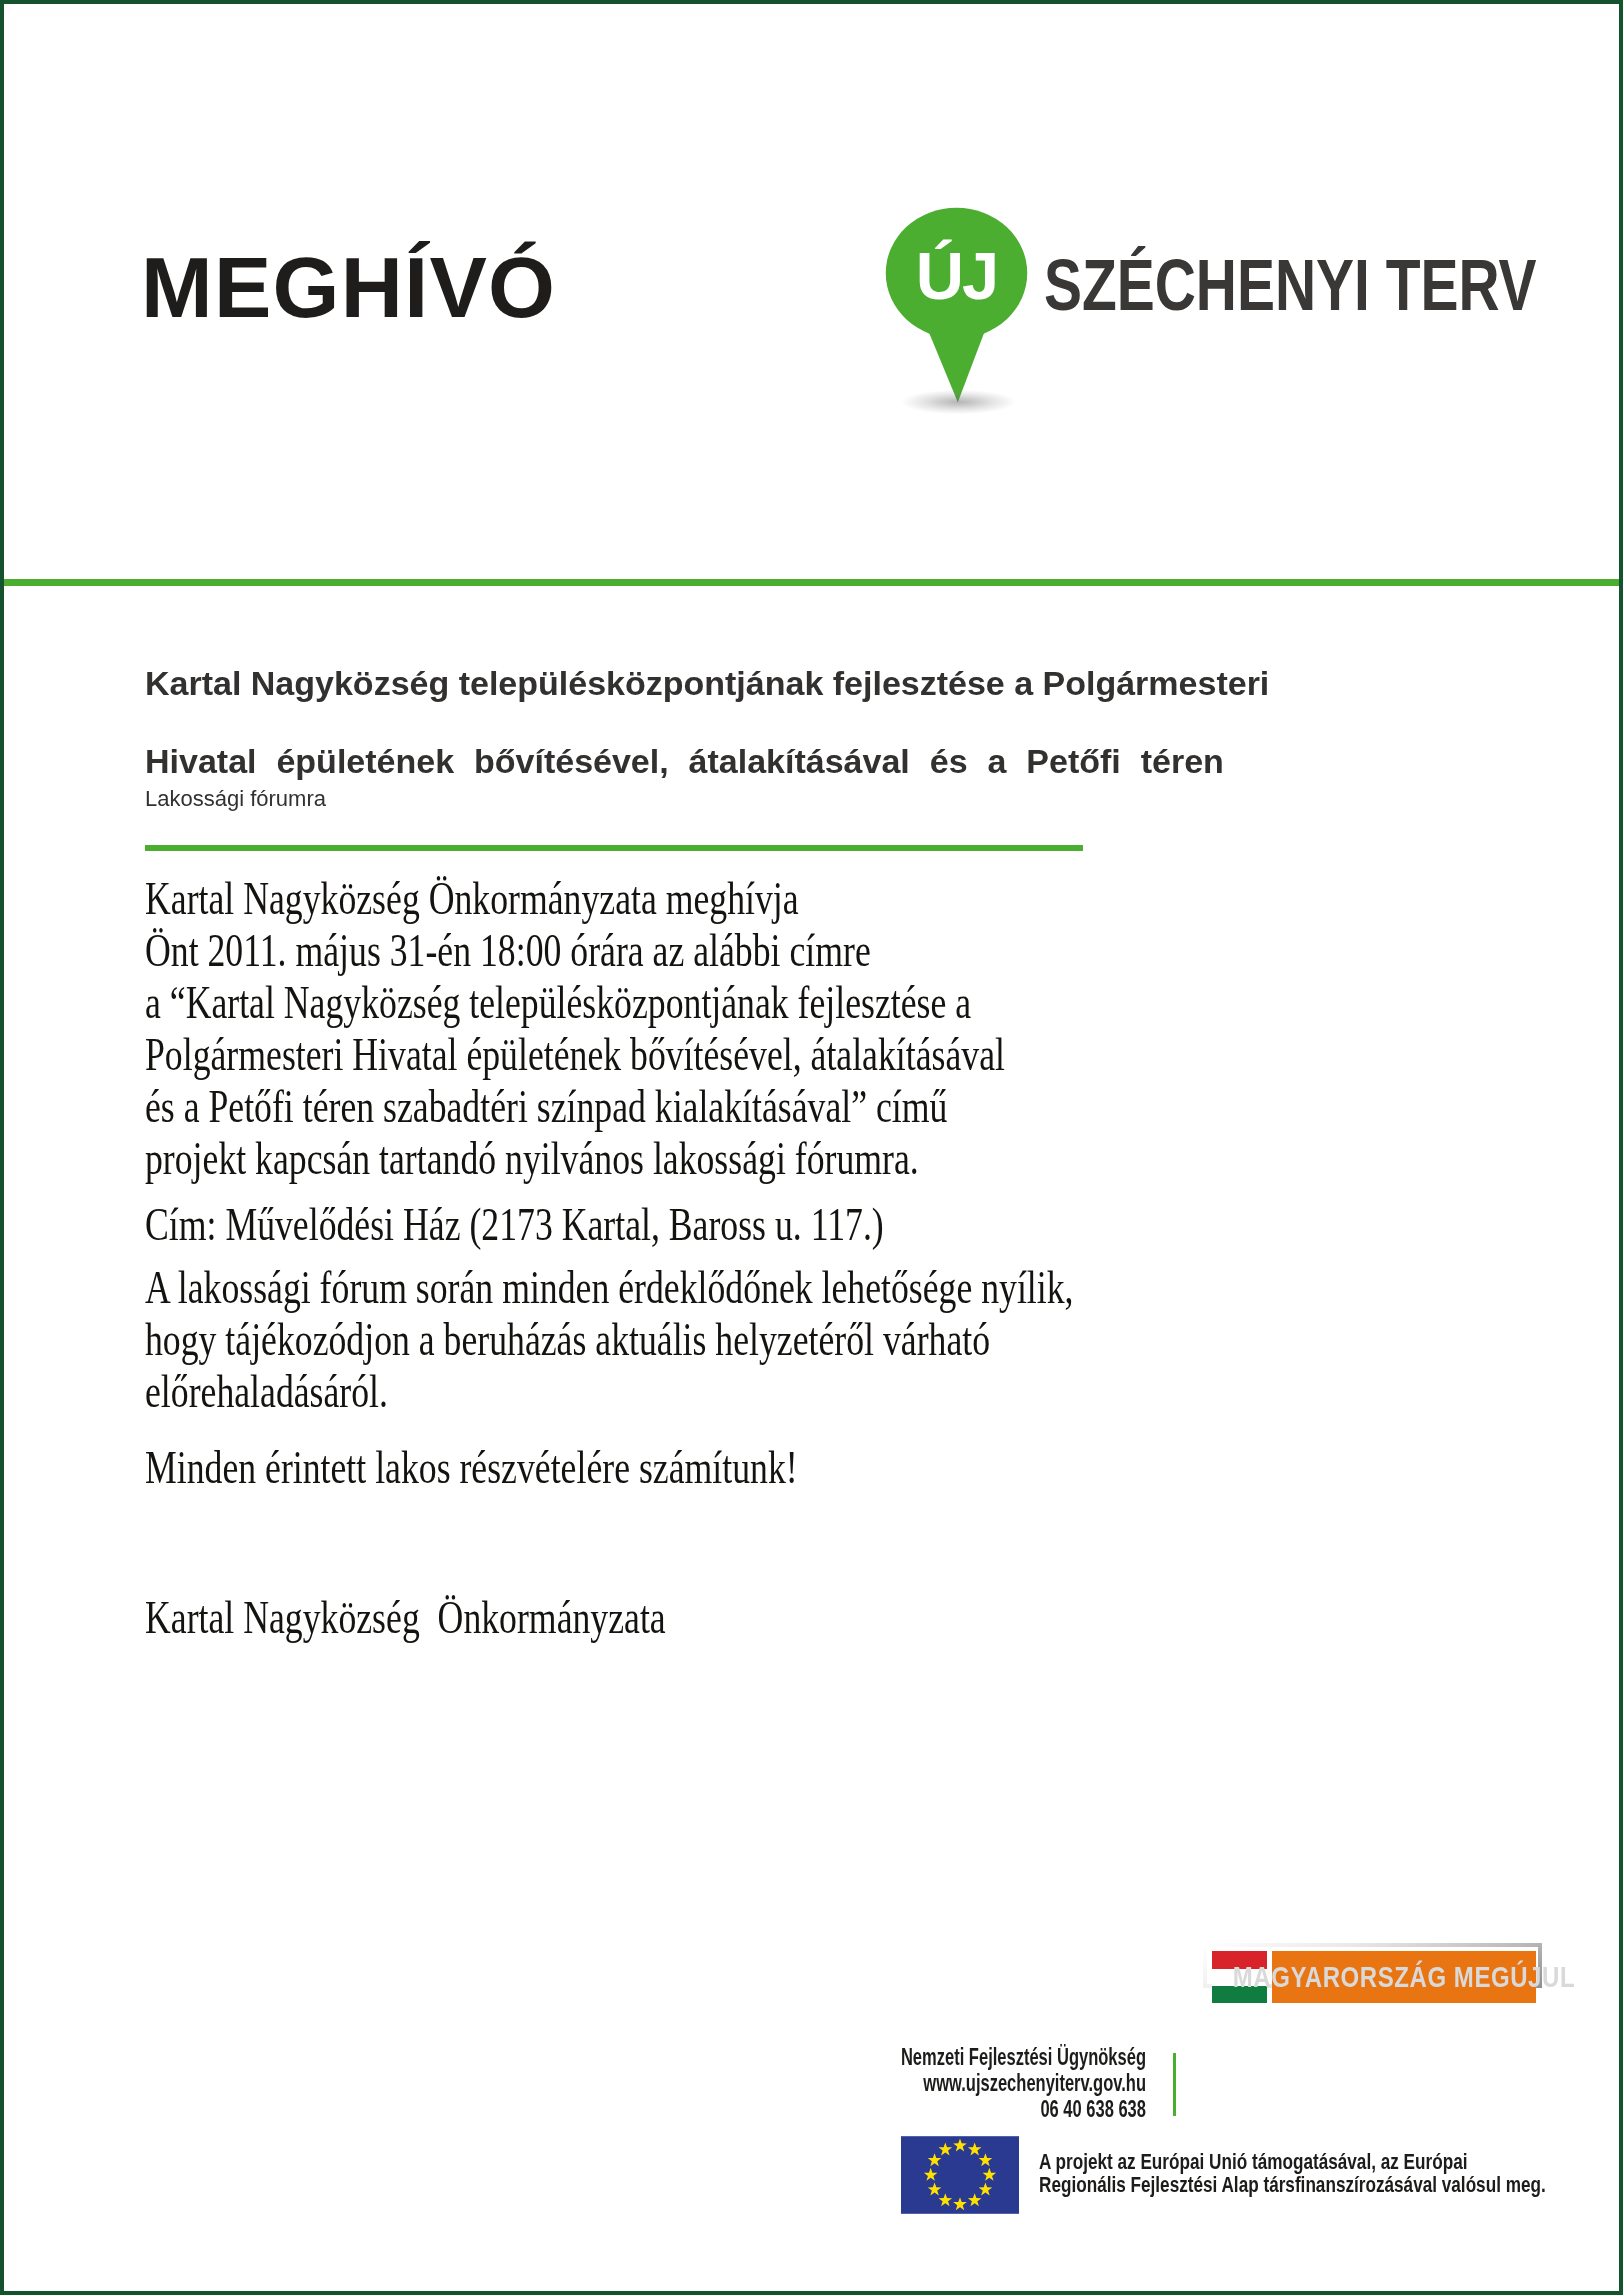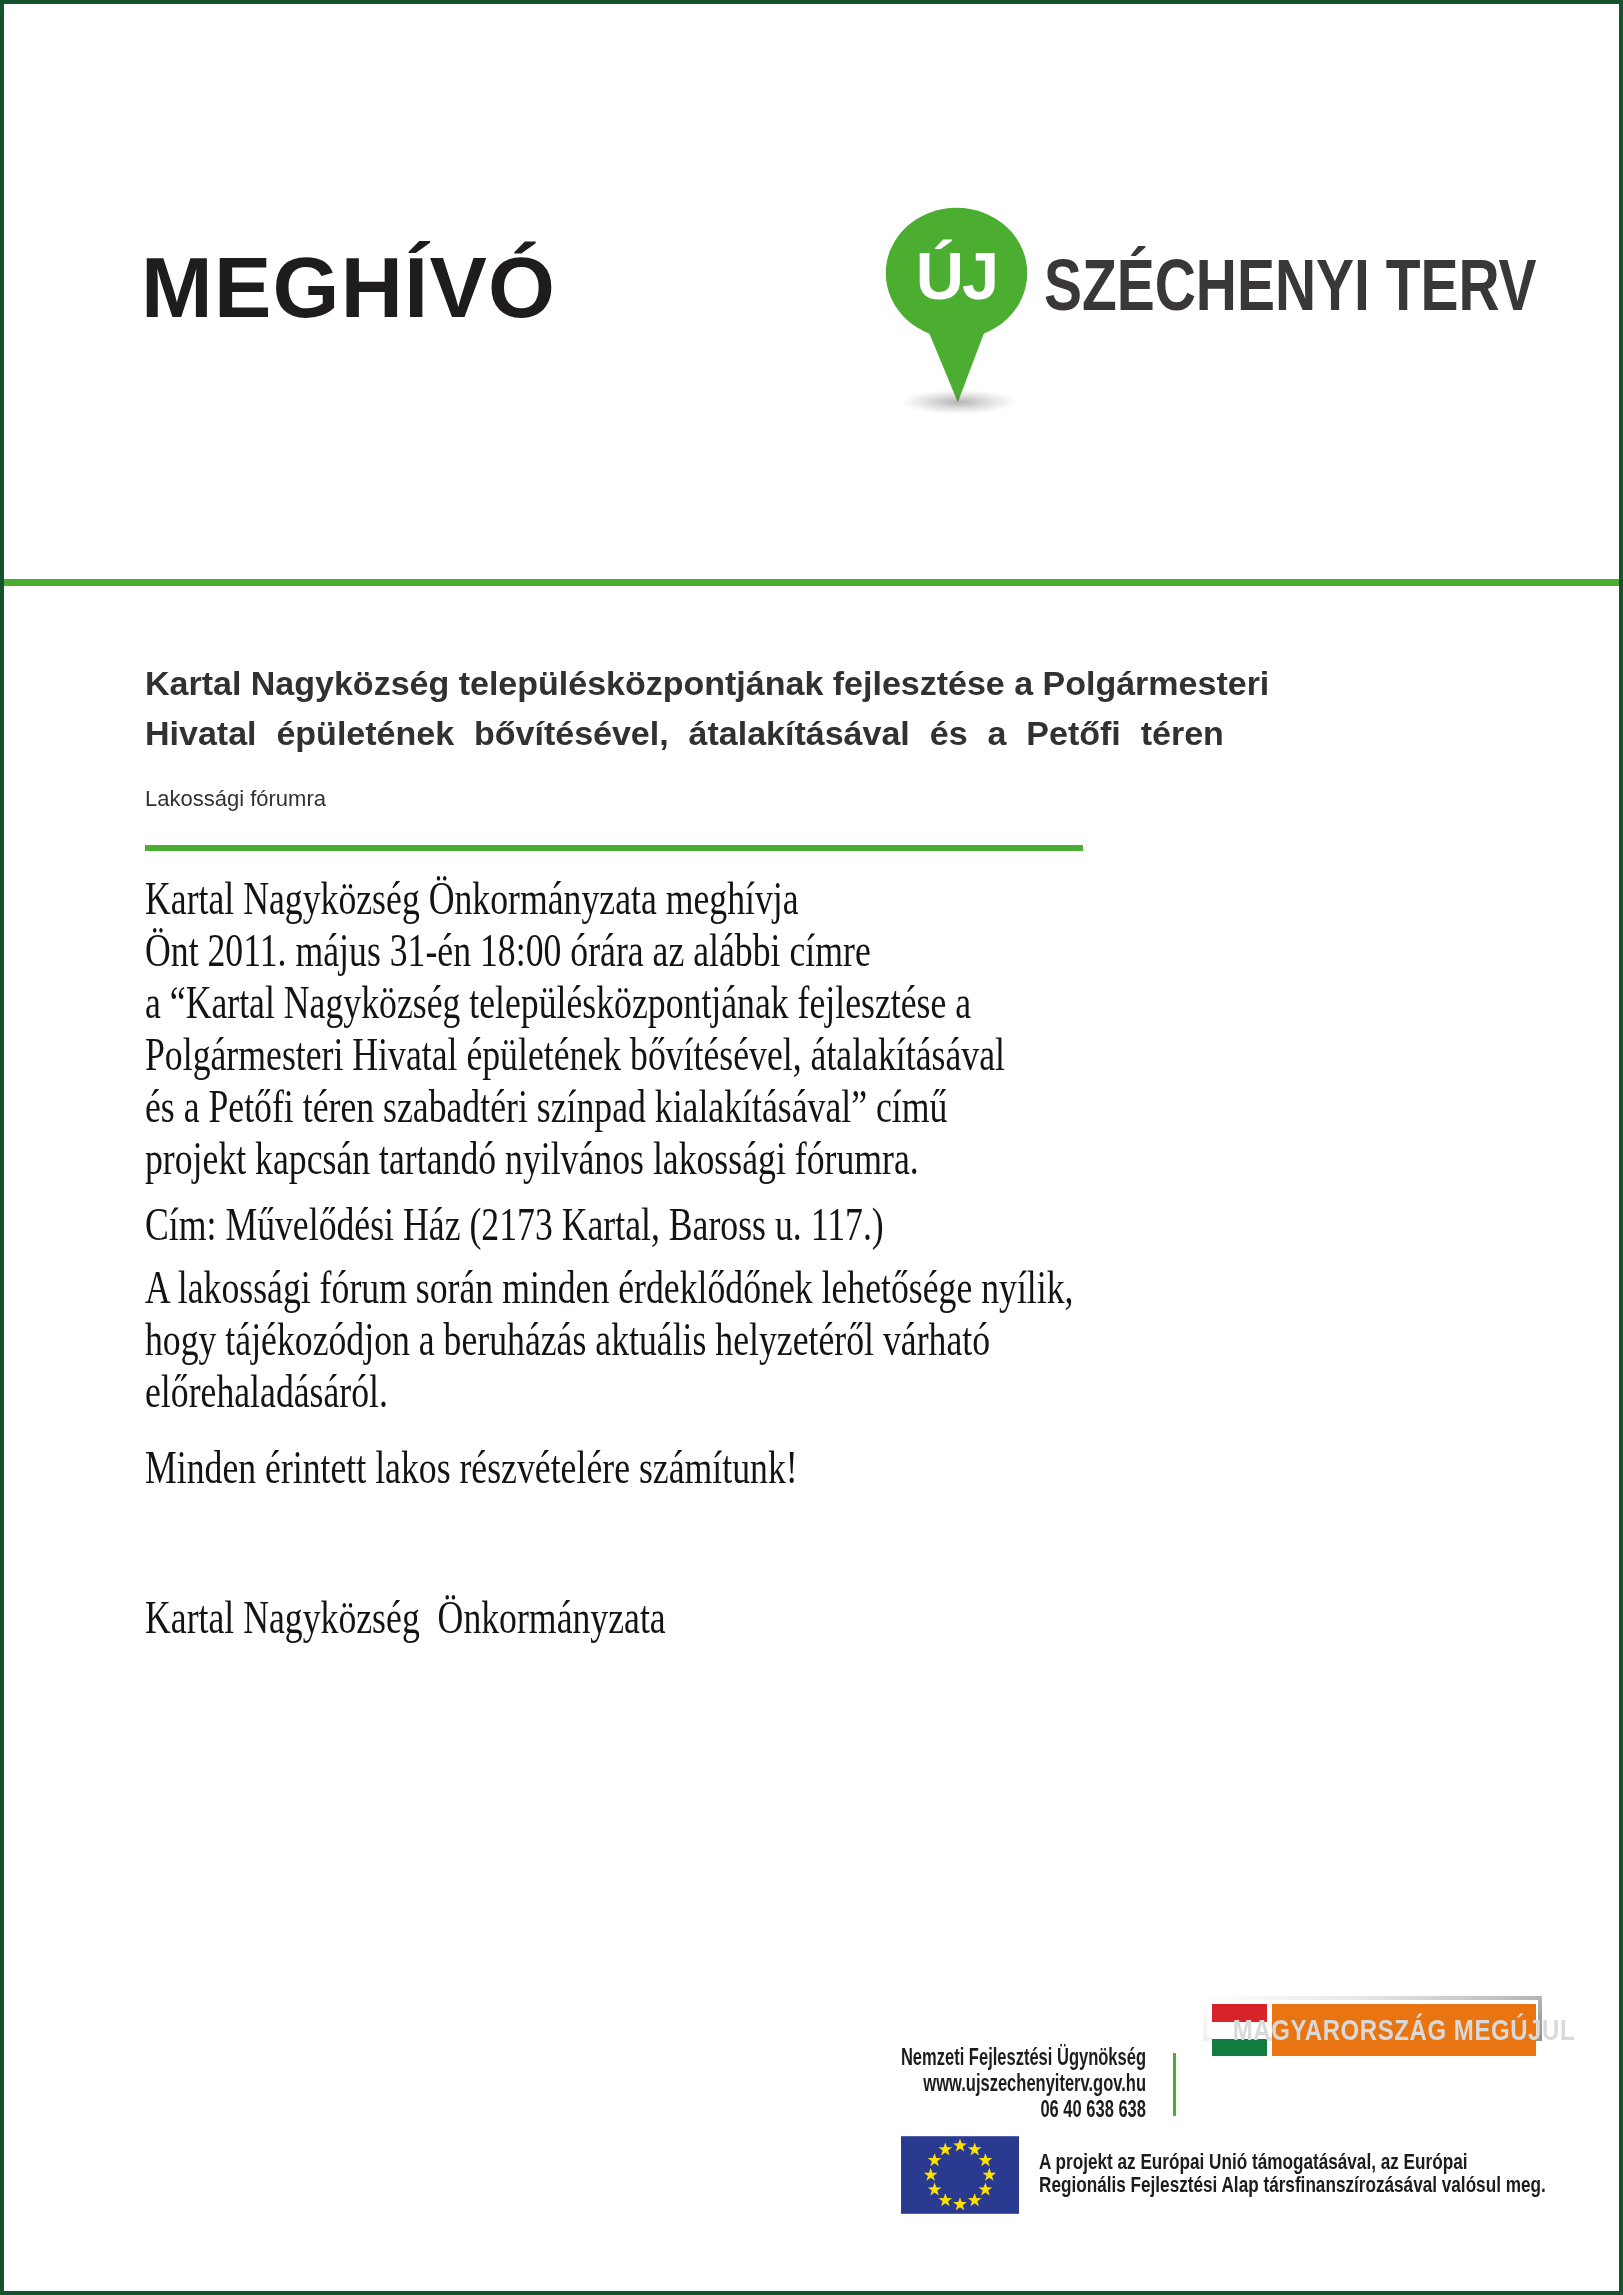--- a/index.html
+++ b/index.html
@@ -18,41 +18,41 @@
               font-weight:bold;color:#3a3836;white-space:nowrap;transform:scaleX(.78);transform-origin:0 0;}
 
   
   .green-bar{position:absolute;left:0;top:575px;width:100%;height:7.2px;background:var(--green);}
   .green-underline{position:absolute;left:141px;top:841px;width:938px;height:5.9px;background:var(--green);}
 
   
   .heading{position:absolute;left:141px;top:654px;color:#323130;font-weight:bold;
            font-size:34px;line-height:50px;}
   .heading div{white-space:nowrap;}
-  .heading .justified{word-spacing:10.5px;}
+  .heading .justified{word-spacing:10.5px;margin-top:28px;}
   .subtitle{position:absolute;left:141px;top:770px;font-size:22px;line-height:50px;
             font-weight:400;color:#323130;white-space:nowrap;}
 
   
   .serif{font-family:"Liberation Serif",serif;font-size:47px;line-height:52px;color:#151310;
          transform:scaleX(.76);transform-origin:0 0;white-space:nowrap;}
   .p-invite{position:absolute;left:141px;top:868px;}
   .p-address{position:absolute;left:141px;top:1194px;}
   .p-info{position:absolute;left:141px;top:1257px;}
   .p-closing{position:absolute;left:141px;top:1437px;}
   .p-signature{position:absolute;left:141px;top:1587px;white-space:pre;}
 
   
   .agency{position:absolute;left:749px;top:2040px;width:393px;text-align:right;
           font-size:23.6px;line-height:26px;font-weight:bold;color:#1d1c1b;
           transform:scaleX(.7);transform-origin:100% 0;}
   .agency div{white-space:nowrap;}
   .footer-vline{position:absolute;left:1169px;top:2049px;width:3.3px;height:63px;background:var(--green);}
 
-  .badge{position:absolute;left:1199px;top:1992px;width:339px;height:45px;
+  .badge{position:absolute;left:1199px;top:1939px;width:339px;height:45px;
          background:linear-gradient(155deg,#ffffff 0%,#e9e9e9 35%,#b9b9b9 75%,#8f8f8f 100%);}
   .badge-inner{position:absolute;inset:3.9px;background:#ffffff;}
   .badge-flag{position:absolute;left:5.2px;top:4.6px;width:55px;height:52px;}
   .badge-flag .r{position:absolute;left:0;top:0;width:100%;height:34%;background:var(--flag-red);}
   .badge-flag .w{position:absolute;left:0;top:34%;width:100%;height:33%;background:#ffffff;}
   .badge-flag .g{position:absolute;left:0;top:67%;width:100%;height:33%;background:var(--flag-green);}
   .badge-orange{position:absolute;left:65px;top:4.6px;width:264px;height:52px;background:var(--orange);
                 display:flex;align-items:center;justify-content:center;}
   .badge-orange span{font-size:30px;font-weight:bold;color:#d9d9d9;letter-spacing:0.7px;
                      transform:scaleX(.8);white-space:nowrap;}

